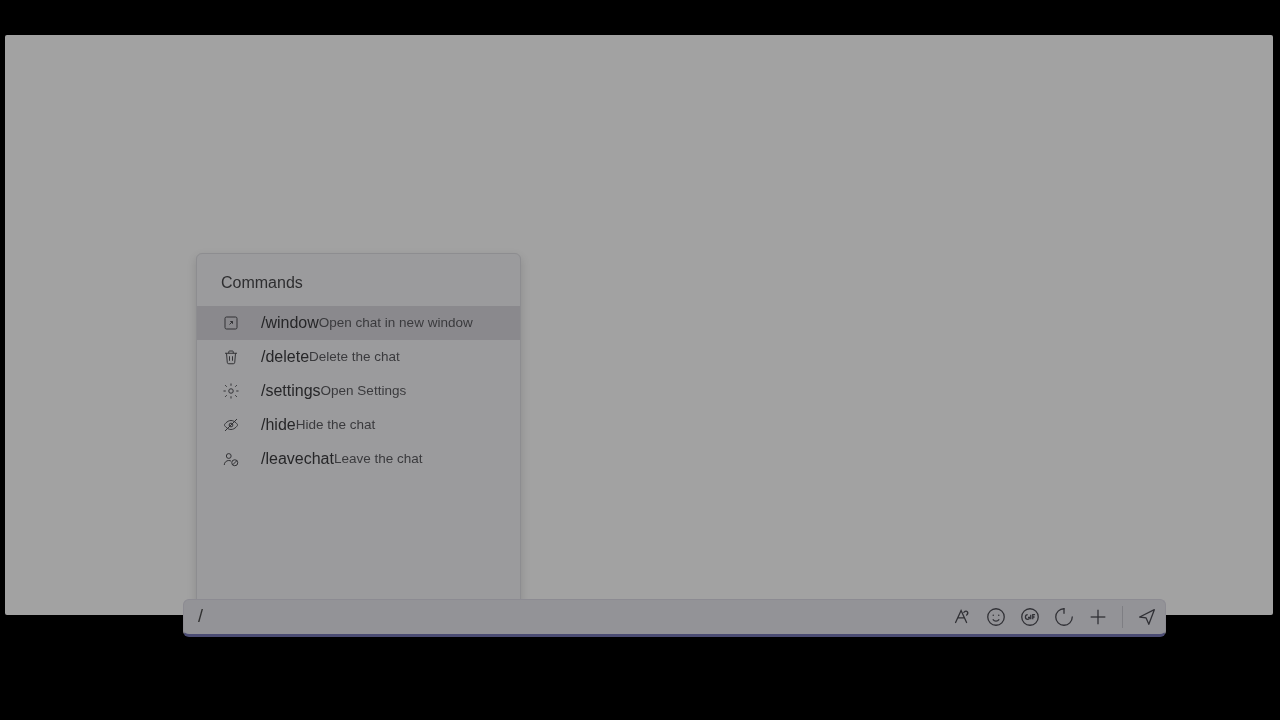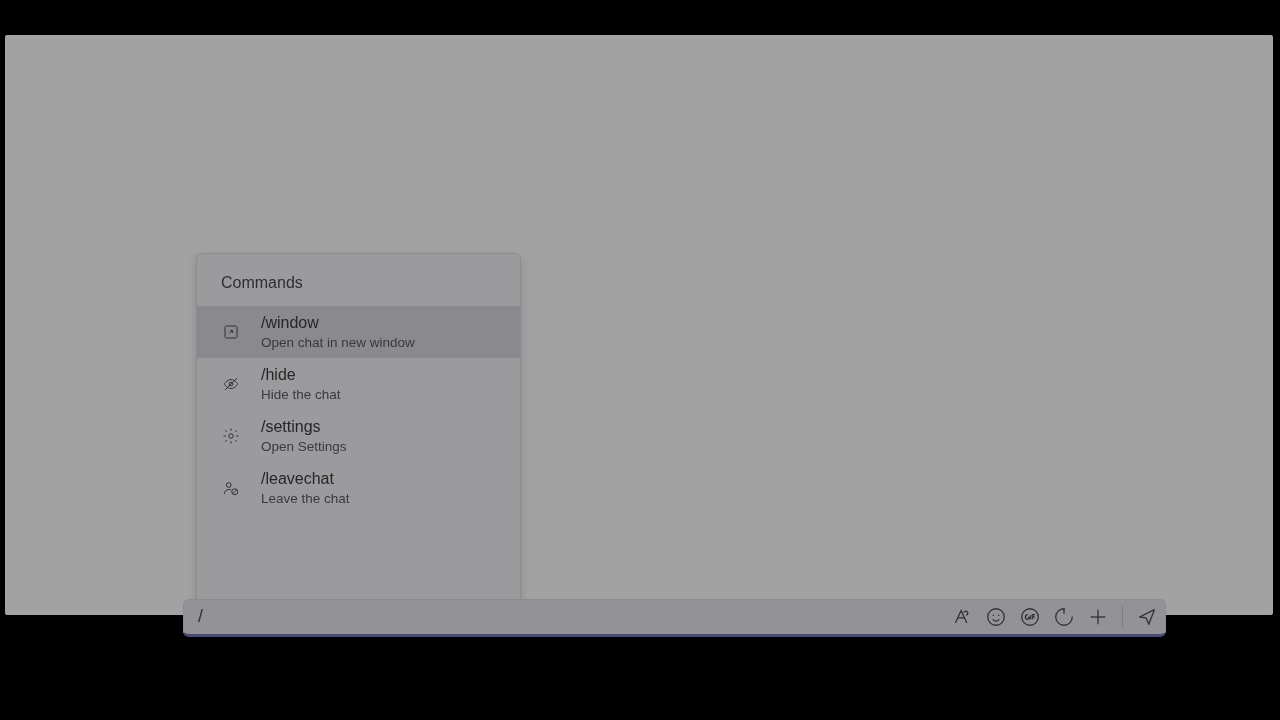--- a/index.html
+++ b/index.html
@@ -45,21 +45,21 @@
     padding: 20px 24px 14px 24px; font-size: 16px; color: #2e2e30;
   }
   .cmd-list { }
   .cmd-item {
     display: flex; align-items: center; gap: 20px;
     padding: 7px 24px 7px 24px; cursor: pointer;
   }
   .cmd-item.selected { background: #8a898d; }
   .cmd-icon { width: 20px; height: 20px; flex-shrink: 0; color: #303033; display:flex; align-items:center; justify-content:center; }
   .cmd-icon svg { width: 18px; height: 18px; stroke: currentColor; fill: none; stroke-width: 1.3; }
-  .cmd-text { display: flex; flex-direction: column; }
+  .cmd-text { display: flex; }
   .cmd-title { font-size: 16px; color: #262628; line-height: 20px; }
   .cmd-desc { font-size: 13.5px; color: #3a3a3d; line-height: 17px; margin-top: 1px; text-align: center; }
 </style>
 </head>
 <body>
 
 <div class="letterbox-top"></div>
 
 <div class="content-area">
 
@@ -73,45 +73,56 @@
               <rect x="4" y="4" width="16" height="16" rx="2"></rect>
               <path d="M10 14 L14 10 M11 10 H14 V13"></path>
             </svg>
         </span>
         <span class="cmd-text">
           <span class="cmd-title">/window</span>
           <span class="cmd-desc">Open chat in new window</span>
         </span>
       </div>
 
-
       <div class="cmd-item">
         <span class="cmd-icon">
           <svg viewBox="0 0 24 24">
-              <path d="M3 12s3.5-6 9-6 9 6 9 6-3.5 6-9 6-9-6-9-6z"></path>
-              <circle cx="12" cy="12" r="2.5"></circle>
-              <line x1="4" y1="20" x2="20" y2="4"></line>
+              <path d="M4 7h16M9 7V5a1 1 0 011-1h4a1 1 0 011 1v2M6 7l1 12a2 2 0 002 2h6a2 2 0 002-2l1-12M10 11v6M14 11v6"></path>
             </svg>
         </span>
         <span class="cmd-text">
-          <span class="cmd-title">/hide</span>
-          <span class="cmd-desc">Hide the chat</span>
+          <span class="cmd-title">/delete</span>
+          <span class="cmd-desc">Delete the chat</span>
         </span>
       </div>
 
       <div class="cmd-item">
         <span class="cmd-icon">
           <svg viewBox="0 0 24 24">
               <circle cx="12" cy="12" r="3"></circle>
               <path d="M12 2v3M12 19v3M4.2 4.2l2.1 2.1M17.7 17.7l2.1 2.1M2 12h3M19 12h3M4.2 19.8l2.1-2.1M17.7 6.3l2.1-2.1"></path>
             </svg>
         </span>
         <span class="cmd-text">
           <span class="cmd-title">/settings</span>
           <span class="cmd-desc">Open Settings</span>
+        </span>
+      </div>
+
+      <div class="cmd-item">
+        <span class="cmd-icon">
+          <svg viewBox="0 0 24 24">
+              <path d="M3 12s3.5-6 9-6 9 6 9 6-3.5 6-9 6-9-6-9-6z"></path>
+              <circle cx="12" cy="12" r="2.5"></circle>
+              <line x1="4" y1="20" x2="20" y2="4"></line>
+            </svg>
+        </span>
+        <span class="cmd-text">
+          <span class="cmd-title">/hide</span>
+          <span class="cmd-desc">Hide the chat</span>
         </span>
       </div>
 
       <div class="cmd-item">
         <span class="cmd-icon">
           <svg viewBox="0 0 24 24">
               <circle cx="9" cy="8" r="3.2"></circle>
               <path d="M3 20c0-3.3 2.7-6 6-6 1.2 0 2.3.3 3.2.9"></path>
               <circle cx="17" cy="17" r="4"></circle>
               <line x1="14.2" y1="19.8" x2="19.8" y2="14.2"></line>

